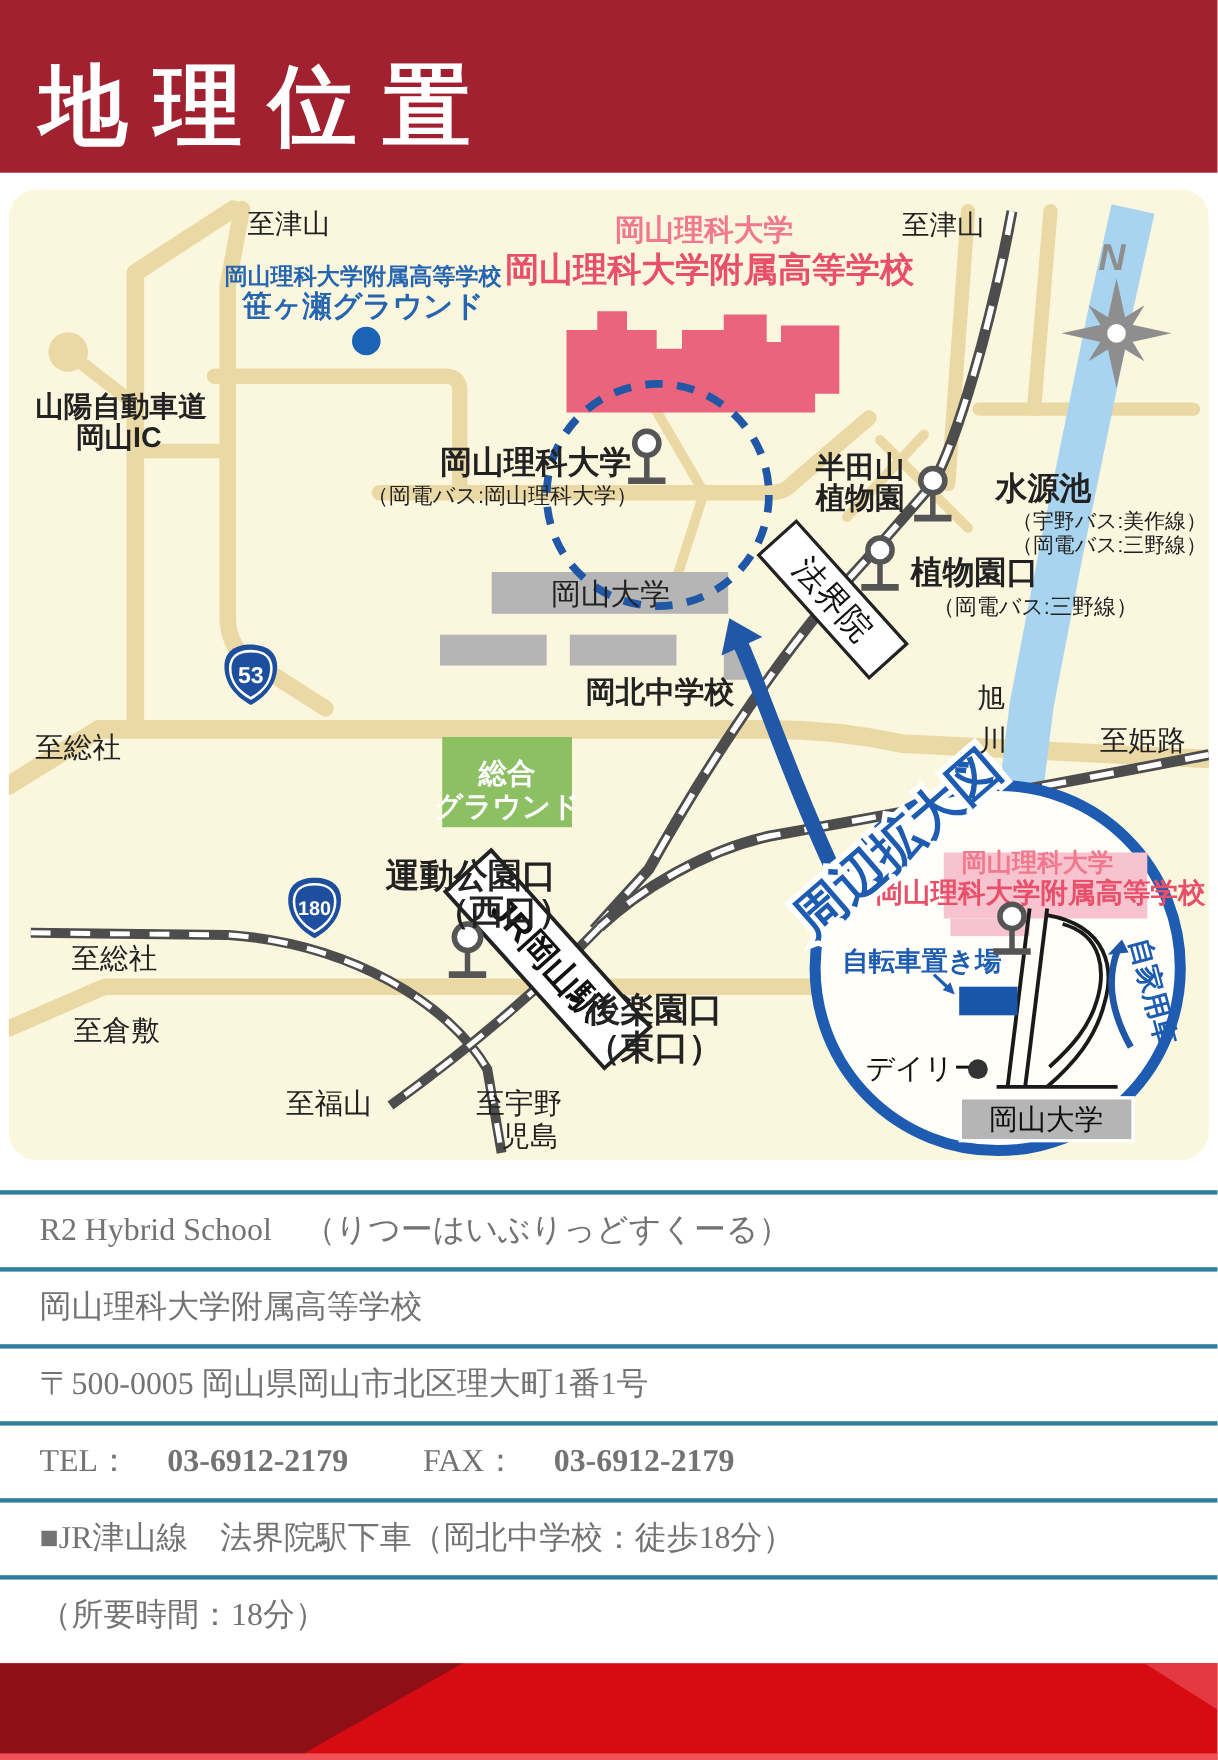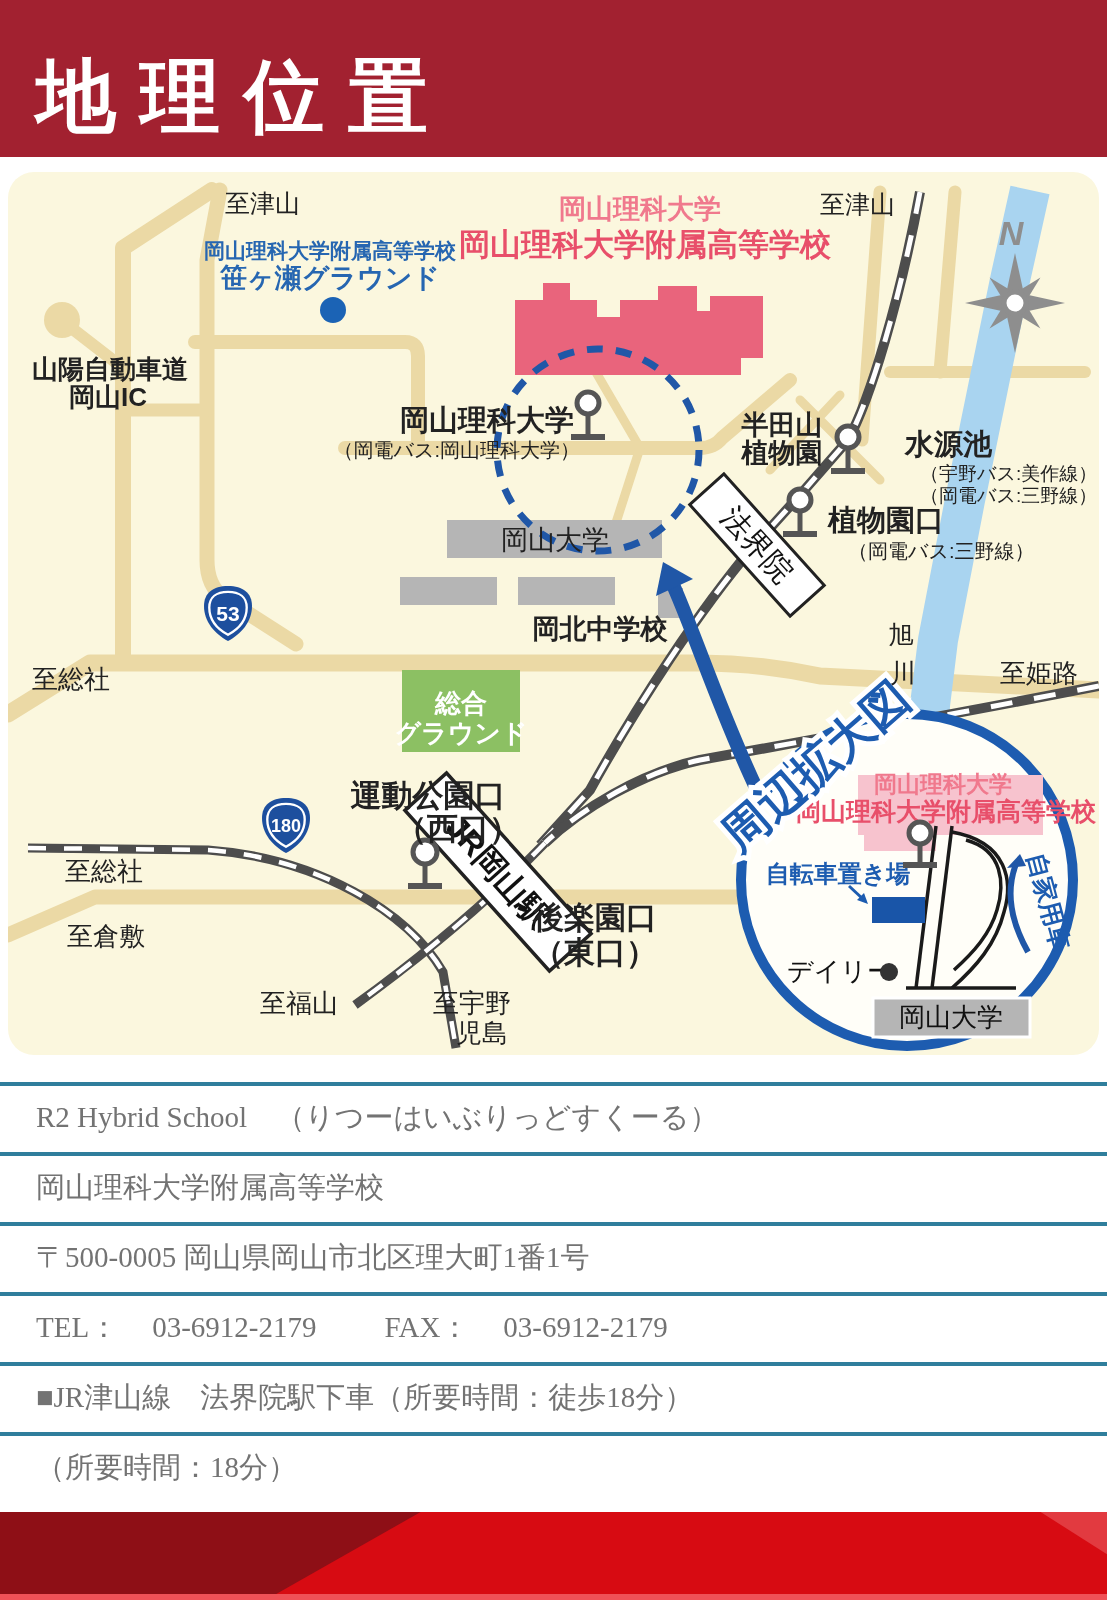--- a/index.html
+++ b/index.html
@@ -5,21 +5,21 @@
   html,body{margin:0;padding:0;}
   body{width:1107px;height:1600px;position:relative;background:#ffffff;
        font-family:"Liberation Sans",sans-serif;overflow:hidden;}
   .header{position:absolute;top:0;left:0;width:1107px;height:157px;background:#A22130;}
   .header .title{position:absolute;left:36px;top:44px;color:#ffffff;
        font-family:"Liberation Serif",serif;font-size:80px;font-weight:bold;letter-spacing:24px;}
   .map-wrap{position:absolute;top:172px;left:8px;width:1091px;height:883px;}
   .info{position:absolute;top:1082px;left:0;width:1107px;}
   .info-row{border-top:4px solid #2F7E9C;font-family:"Liberation Serif",serif;
        font-size:29px;color:#737373;padding:12px 10px 14px 36px;min-height:33px;}
-  .info-row .b{font-weight:normal;}
+  .info-row .b{font-weight:bold;}
   .info-row .sp{display:inline-block;width:34px;}
   .footer{position:absolute;top:1512px;left:0;width:1107px;height:88px;background:#D70B12;}
   .footer .dark{position:absolute;left:0;top:0;width:100%;height:100%;background:#8E0F16;
        clip-path:polygon(0 0,38% 0,24% 100%,0 100%);}
   .footer .light-tr{position:absolute;left:0;top:0;width:100%;height:100%;background:#E23A40;
        clip-path:polygon(94% 0,100% 0,100% 48%);}
   .footer .bottom-strip{position:absolute;left:0;bottom:0;width:100%;height:6px;background:#EF5157;}
   text{font-family:"Liberation Sans",sans-serif;}
 </style>
 </head>
@@ -228,21 +228,21 @@
   <div class="info-row">
     <span>岡山理科大学附属高等学校</span>
   </div>
   <div class="info-row">
     <span>〒500-0005 岡山県岡山市北区理大町1番1号</span>
   </div>
   <div class="info-row">
     <span>TEL：</span><span class="sp"></span><span class="b">03-6912-2179</span><span class="sp"></span><span class="sp"></span><span>FAX：</span><span class="sp"></span><span class="b">03-6912-2179</span>
   </div>
   <div class="info-row">
-    <span>■JR津山線　法界院駅下車（所要時間：徒歩18分）</span>
+    <span>■JR津山線　法界院駅下車（岡北中学校：徒歩18分）</span>
   </div>
   <div class="info-row">
     <span>（所要時間：18分）</span>
   </div>
 </div>
 
 <div class="footer">
   <div class="dark"></div>
   <div class="light-tr"></div>
   <div class="bottom-strip"></div>

